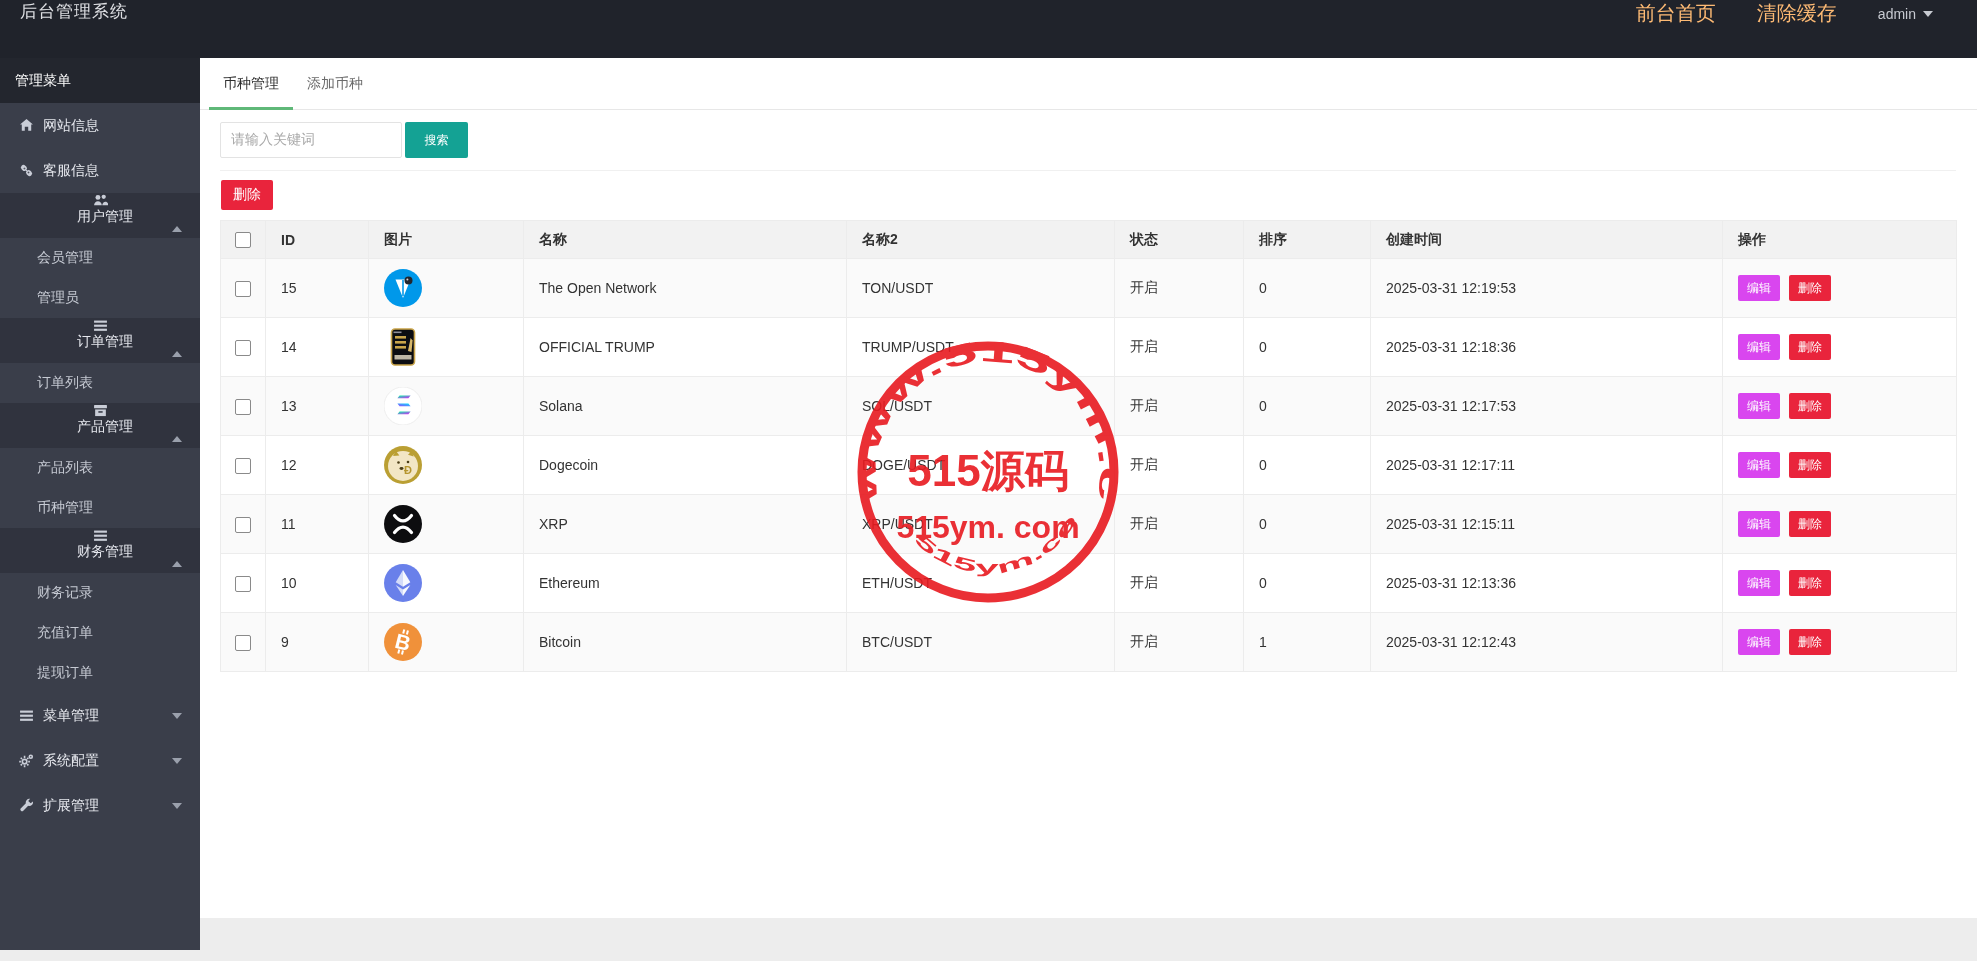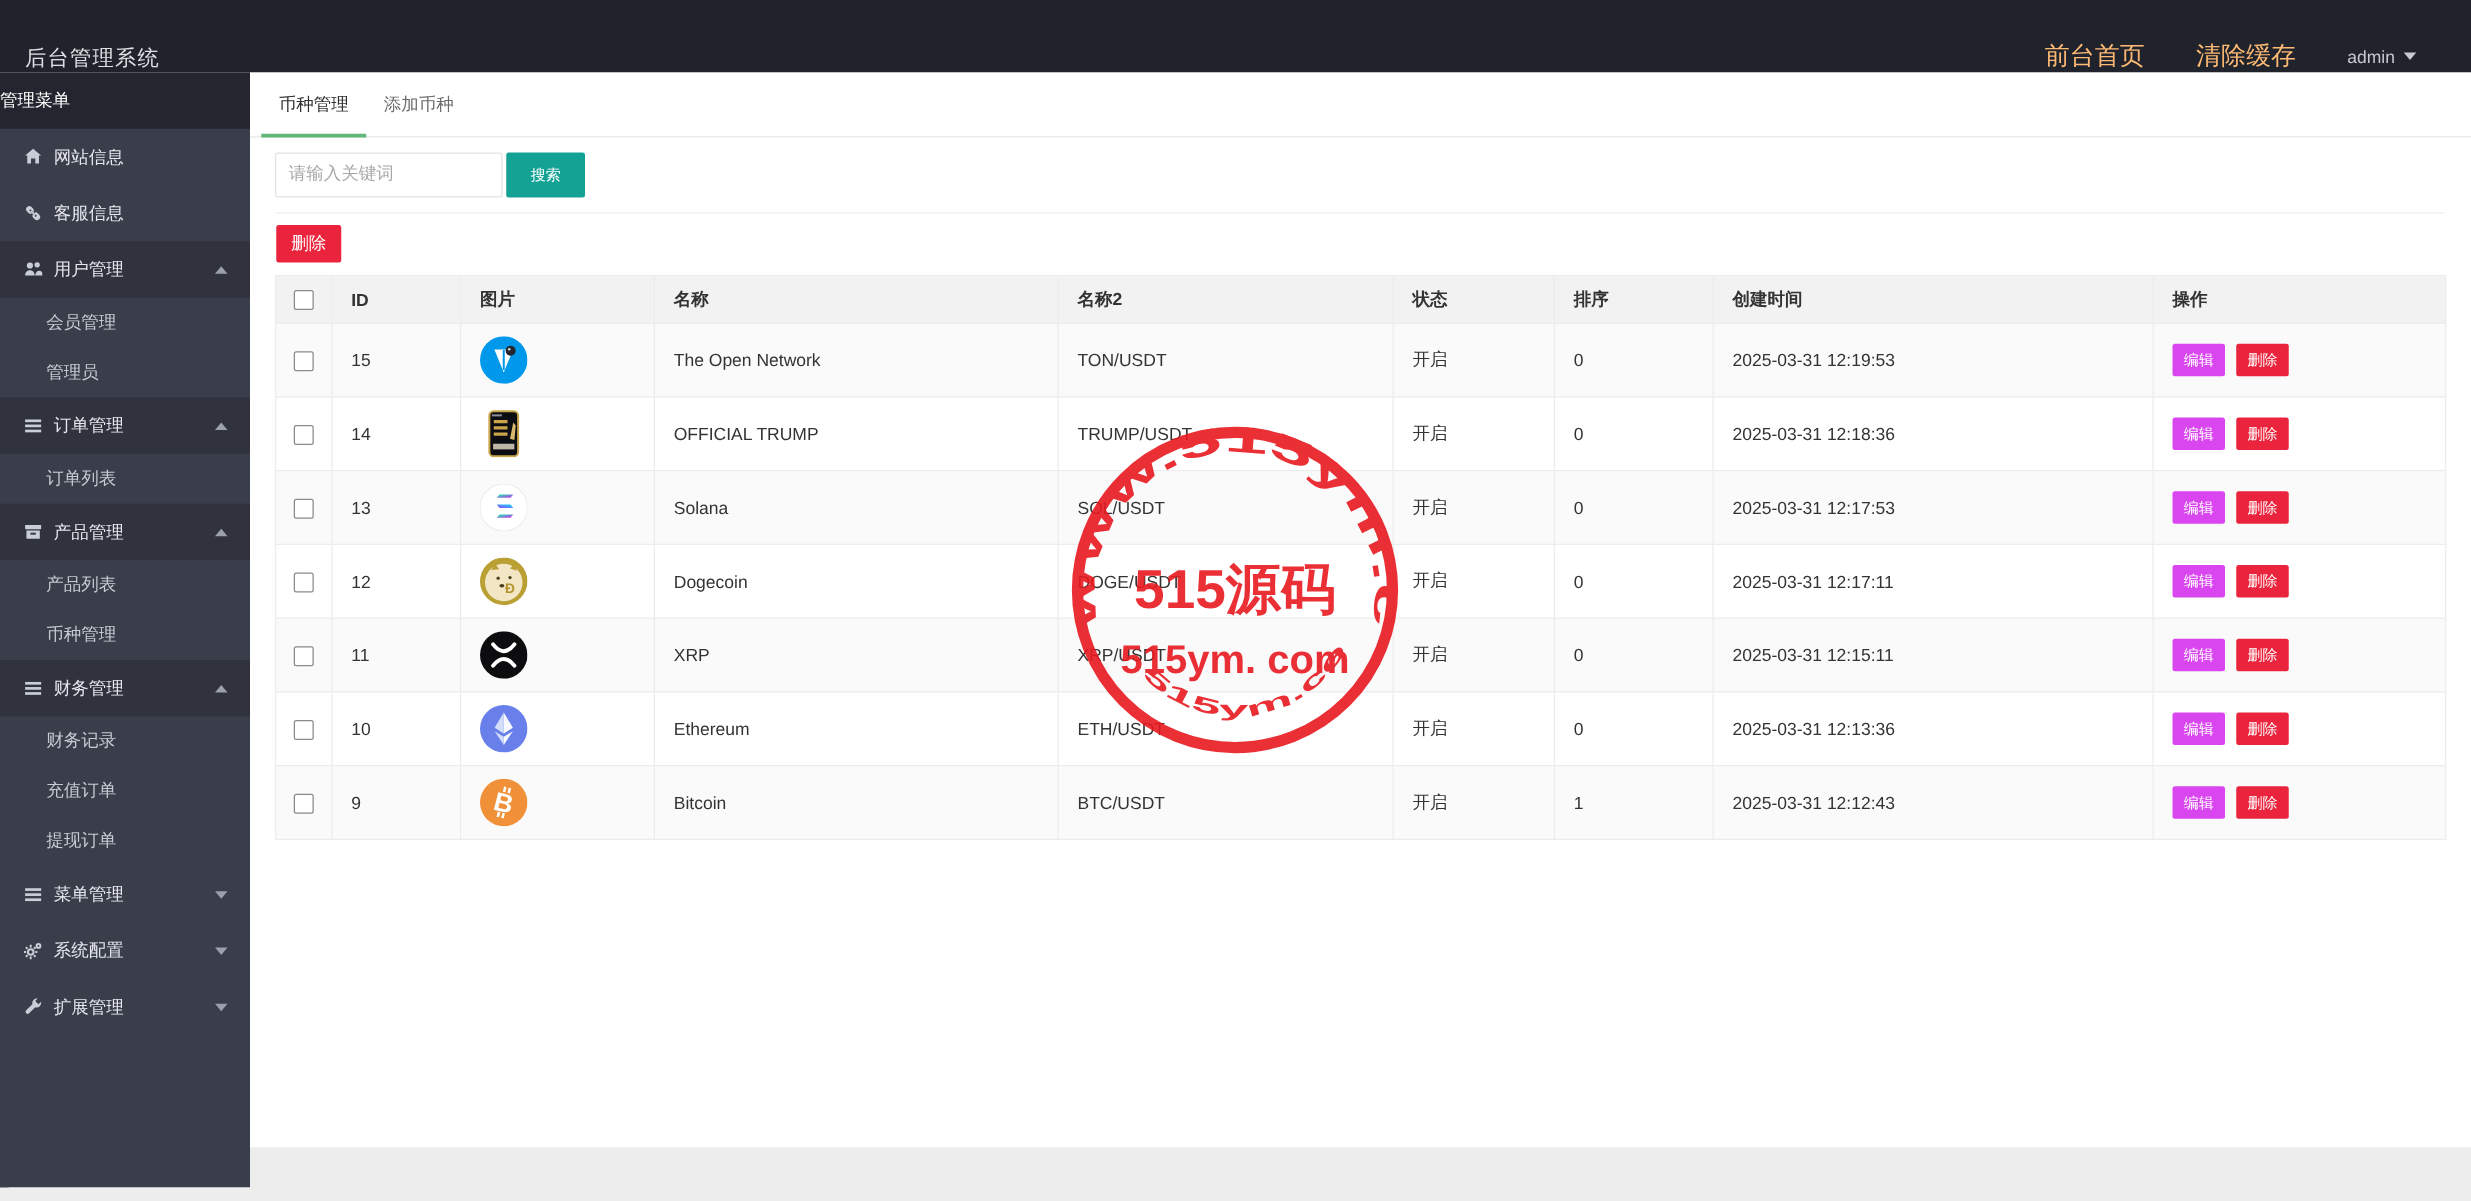--- a/index.html
+++ b/index.html
@@ -6,37 +6,37 @@
   html,body { margin:0; padding:0; }
   body {
     width:1977px; height:961px; position:relative; overflow:hidden;
     background:#ededed;
     font-family:"Liberation Sans","DejaVu Sans",sans-serif;
     color:#333;
   }
   
   #navbar {
     position:absolute; left:0; top:0; width:1977px; height:58px;
-    background:#20232b; display:flex; align-items:flex-end;
+    background:#20232b; display:flex; align-items:flex-start;
   }
   .nav-title { margin-left:20px; font-size:17px; color:#dfe0e4; letter-spacing:1px; }
   .nav-right { margin-left:auto; display:flex; align-items:center; padding-right:44px; }
   .nav-link { color:#fdba74; font-size:20px; margin-left:41px; cursor:pointer; }
   .nav-user { color:#c7cad1; font-size:14px; margin-left:41px; display:flex; align-items:center; cursor:pointer; }
   .nav-caret { width:0; height:0; border-left:5px solid transparent; border-right:5px solid transparent;
     border-top:6px solid #c7cad1; margin-left:7px; }
   
   #sidebar {
     position:absolute; left:0; top:58px; width:200px; height:892px;
     background:#3a3e4a; overflow:hidden;
   }
   .s-item { display:flex; align-items:center; color:#e6e8ee; font-size:14px; cursor:pointer; }
-  .s-item.header { height:45px; background:#23262e; color:#fff; cursor:default; }
+  .s-item.header { height:45px; background:#23262e; padding-left:15px; color:#fff; cursor:default; }
   .s-item.parent { height:45px; padding:0 18px 0 19px; }
-  .s-item.parent.dark { background:#30333e; }
+  .s-item.parent.dark { background:#30333e;flex-direction:column; }
   .s-item.leaf { height:45px; padding:0 18px 0 19px; }
   .s-item.sub { height:40px; padding:0 18px 0 37px; color:#c6cad3; }
   .s-ico { width:15px; height:15px; display:inline-flex; align-items:center; justify-content:center; flex:none; }
   .s-ico svg { display:block; }
   .s-label { margin-left:9px; white-space:nowrap; }
   .s-item.sub .s-label { margin-left:0; }
   .caret { width:0; height:0; border-left:5px solid transparent; border-right:5px solid transparent; margin-left:auto; }
   .caret.up   { border-bottom:6px solid #9aa0ac; }
   .caret.down { border-top:6px solid #9aa0ac; }
   

